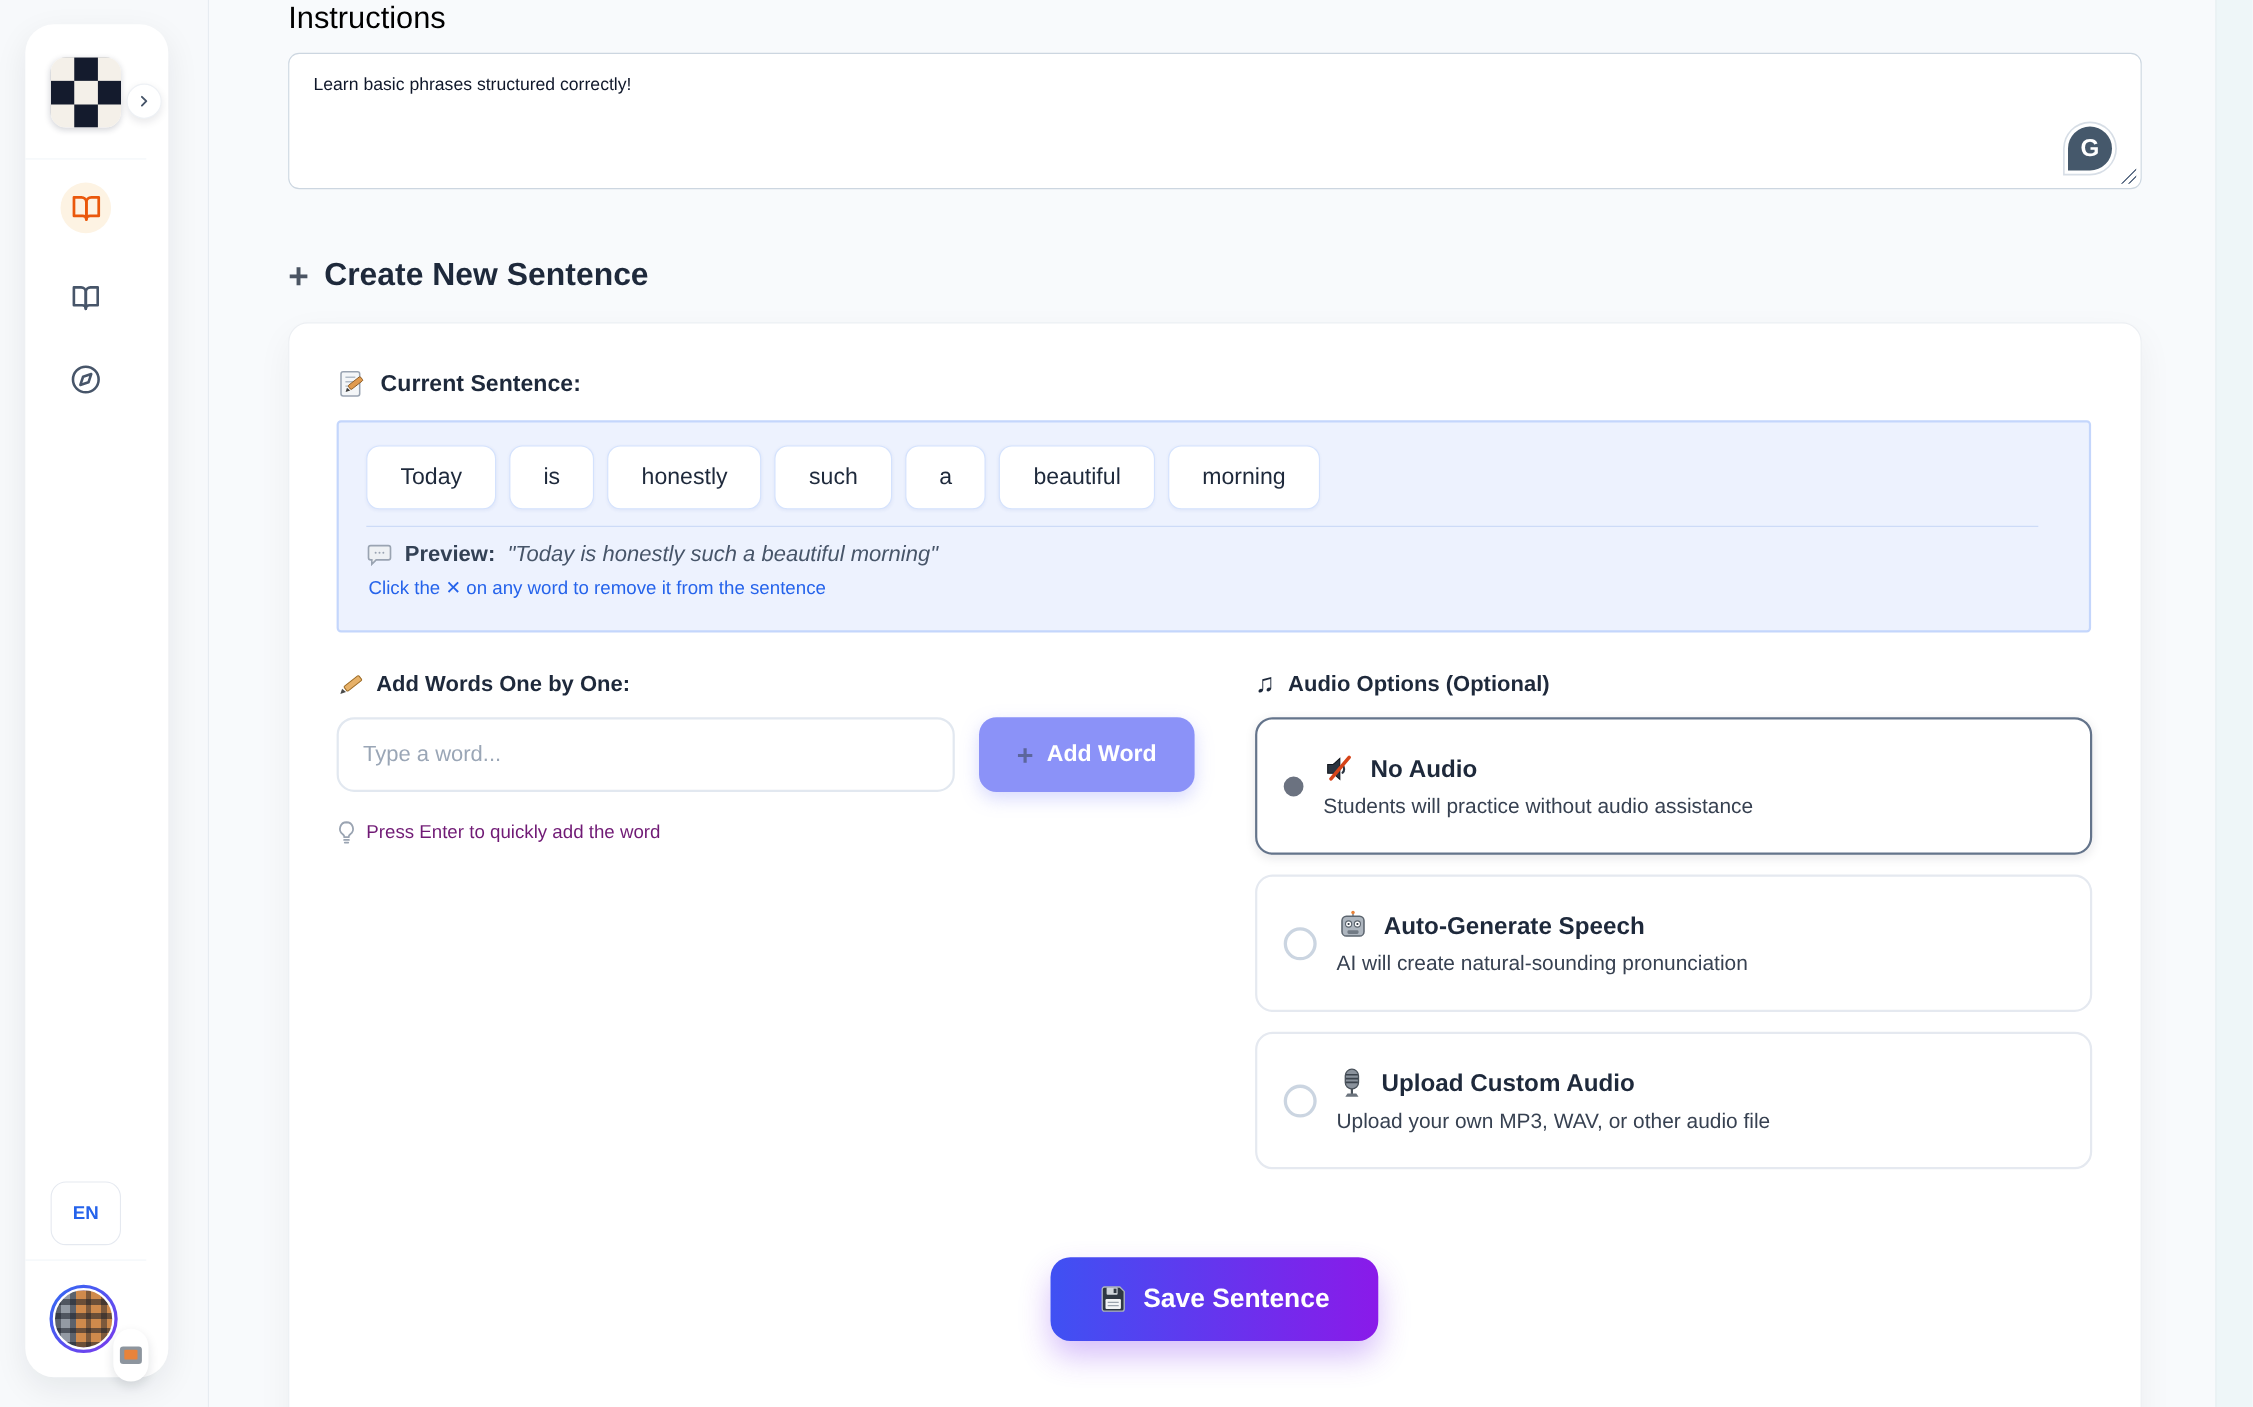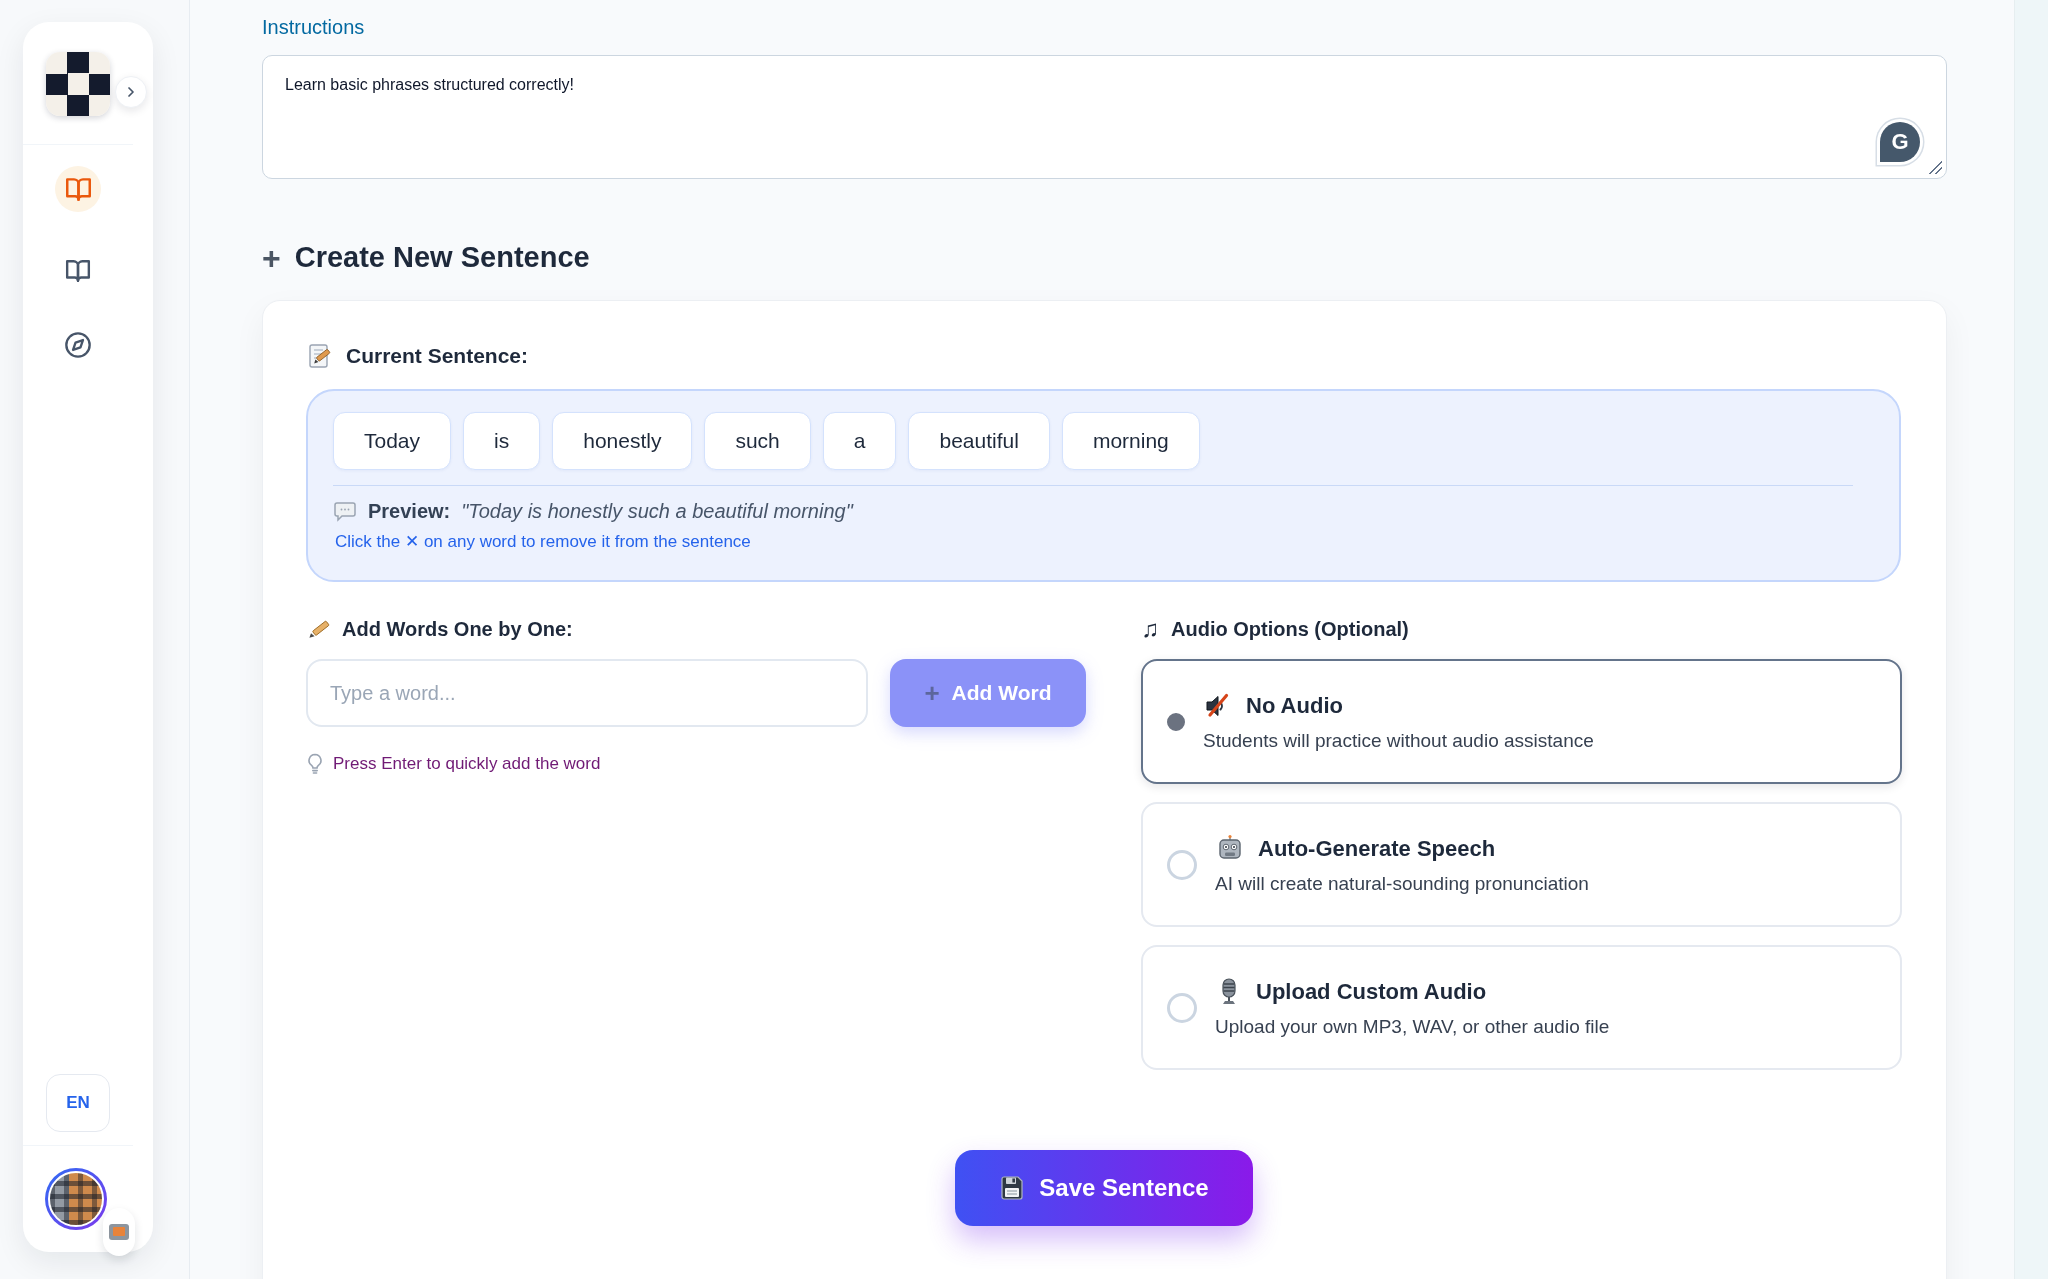--- a/index.html
+++ b/index.html
@@ -82,21 +82,21 @@
     position: relative;
   }
   .mini-monitor::after {
     content: ""; position: absolute; left: 4px; top: 3px; width: 12px; height: 9px;
     background: #e8833a; border-radius: 1px;
   }
 
   
   .main { position: absolute; left: 262px; top: 0; width: 1685px; }
 
-  .instr-label { display: block; margin-top: 16px; font-size: 20px; color: #0369a1; }
+  .instr-label { display: block; font-size: 28px; color: #000000; }
   .textarea-box {
     position: relative; margin-top: 16px; width: 1685px; height: 124px;
     background: #fff; border: 1.5px solid #ccd6e0; border-radius: 10px;
   }
   .textarea-box textarea {
     width: 100%; height: 100%; border: none; outline: none; resize: none;
     background: transparent; border-radius: 10px;
     padding: 18px 70px 18px 22px;
     font-family: "Liberation Sans", sans-serif;
     font-size: 16px; color: #0f172a; line-height: 1.4;
@@ -125,21 +125,21 @@
     margin-top: 26px; width: 1685px; height: 1040px;
     background: #fff; border: 1px solid #eceff3; border-radius: 18px;
     box-shadow: 0 12px 32px rgba(15,23,42,.05);
     padding: 42px 44px 0 43px;
   }
 
   .cs-label { display: flex; align-items: center; gap: 14px; font-size: 21px; font-weight: 700; color: #1e293b; }
 
   .panel {
     margin-top: 20px; width: 1595px; height: 193px;
-    background: #edf2fe; border: 2px solid #c4d6fc; border-radius: 28px;
+    background: #edf2fe; border: 2px solid #c4d6fc; border-radius: 4px;
     padding: 21px 25px 0 25px;
   }
   .chips { display: flex; gap: 12px; }
   .chip {
     background: #fff; border: 1.5px solid #d4e2fd; border-radius: 12px;
     padding: 0 30px; height: 58px; display: flex; align-items: center;
     font-size: 21px; color: #1e293b; cursor: pointer;
     box-shadow: 0 1px 3px rgba(30,64,175,.06);
   }
   .panel-divider { margin-top: 15px; width: 1520px; border-top: 1.5px solid #c9d9f7; }

